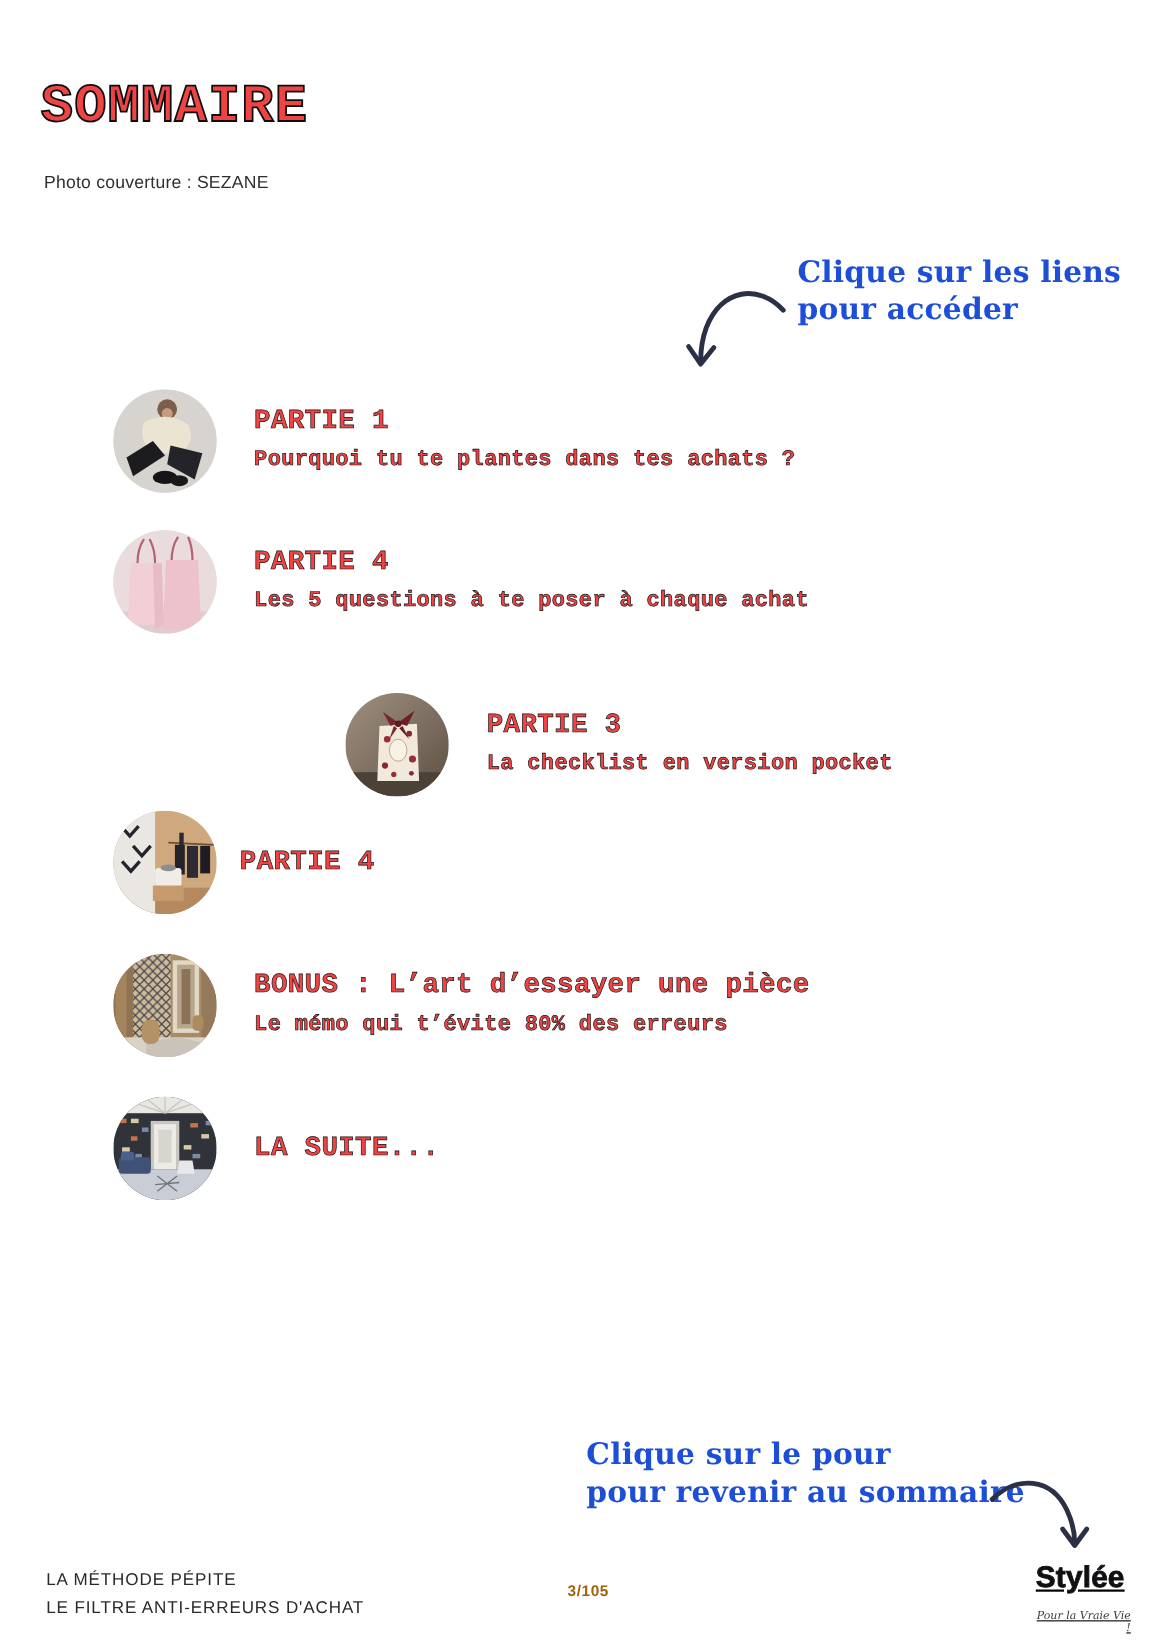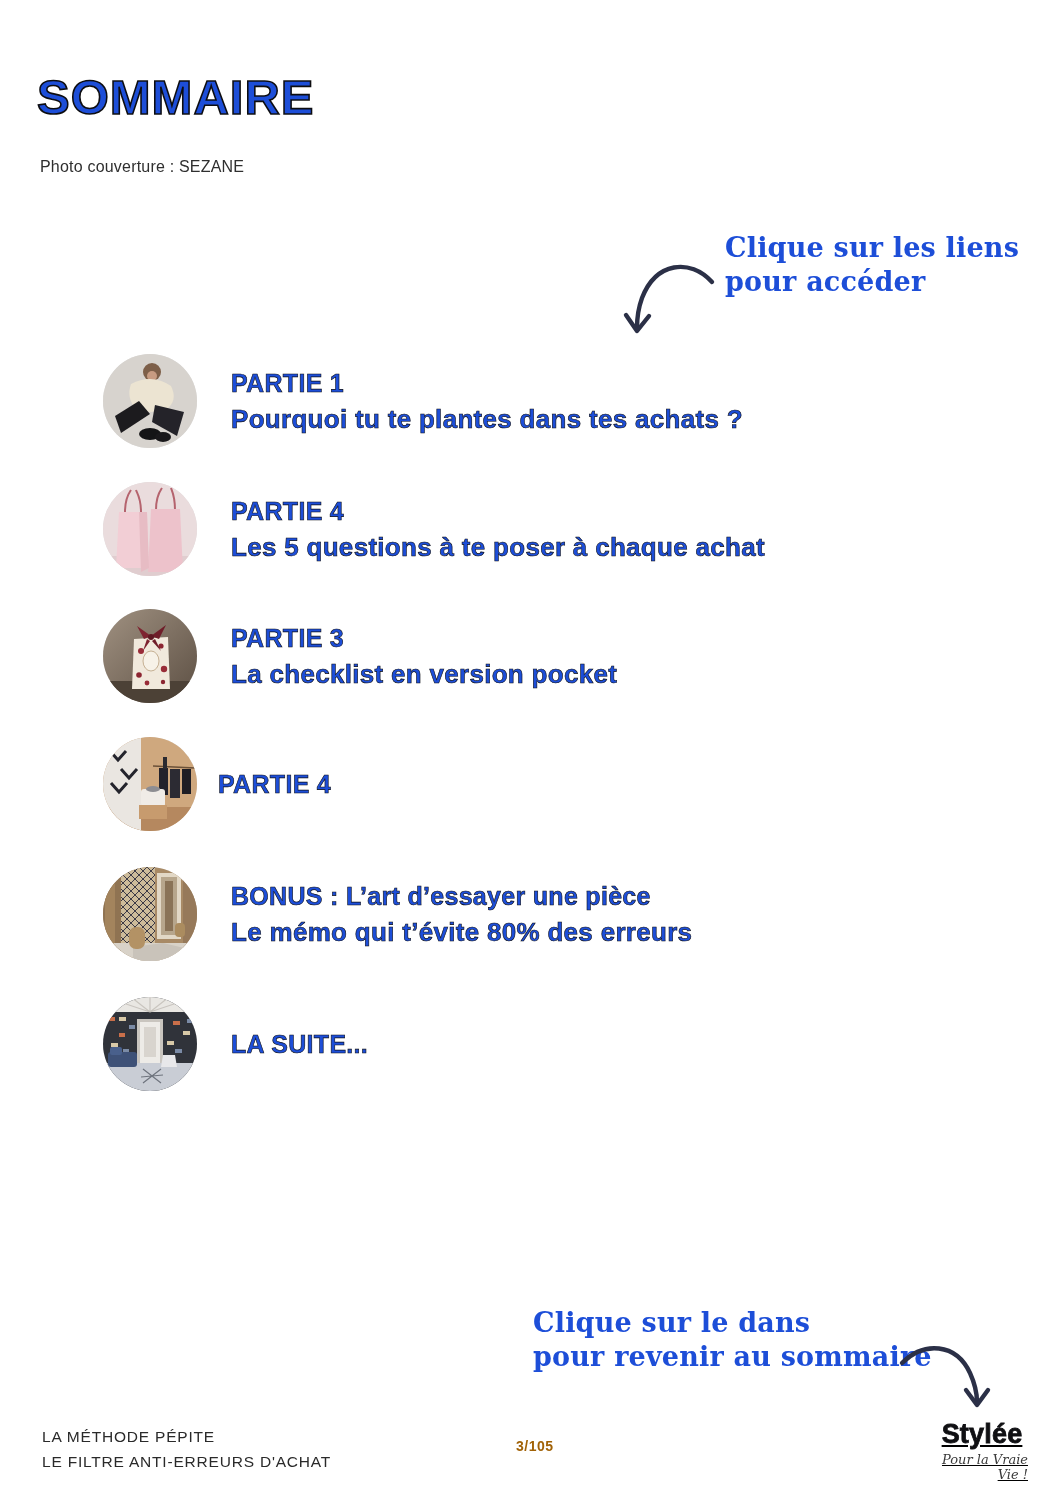--- a/index.html
+++ b/index.html
@@ -7,23 +7,23 @@
     position:relative;
     width:1061px;height:1500px;
     background:#ffffff;
     font-family:"Liberation Sans",sans-serif;
     overflow:hidden;
   }
   .abs{position:absolute;}
 
   
   .fat{
-    font-family:Liberation Sans, sans-serif;
+    font-family:Liberation Mono, monospace;
     font-weight:800;
-    color:#1d4ed8;
+    color:#ef4444;
     -webkit-text-stroke:0.6px #0d0d10;
     letter-spacing:0.3px;
   }
   #page-title{
     left:37px;top:40px;
     font-size:49px;
     -webkit-text-stroke:1.6px #0d0d10;
     letter-spacing:1px;
     line-height:1;
   }
@@ -52,21 +52,21 @@
     cursor:pointer;
   }
   .thumb{
     width:94px;height:94px;border-radius:50%;
     overflow:hidden;flex:0 0 94px;
     background:#ddd;
   }
   .thumb svg{display:block;width:94px;height:94px;}
   .row-text{display:flex;flex-direction:column;}
   .row-label{font-size:25px;line-height:36px;}
-  .row-title{font-size:26px;line-height:36px;}
+  .row-title{font-size:20px;line-height:36px;}
 
   
   #footer-doc-title{
     left:42px;top:1424px;
     font-size:15.5px;line-height:25px;
     color:#2a2a2a;letter-spacing:0.8px;font-weight:400;
   }
   #footer-page-number{
     left:516px;top:1438px;
     font-size:14px;font-weight:700;color:#a16207;letter-spacing:0.5px;
@@ -76,22 +76,22 @@
     text-align:center;cursor:pointer;text-decoration:underline;
   }
   #footer-logo .logo-word{
     font-family:"Liberation Sans",sans-serif;
     font-weight:800;font-size:27px;color:#101013;
     -webkit-text-stroke:0.8px #101013;
     letter-spacing:0.2px;line-height:28px;
   }
   #footer-logo .logo-tagline{
     font-family:"DejaVu Serif","Liberation Serif",serif;
-    font-style:italic;font-size:13px;color:#3a3a3a;
-    text-align:right;margin-top:4px;
+    font-style:italic;font-size:10px;color:#3a3a3a;
+    text-align:right;margin-top:16px;
   }
   .arrow{pointer-events:none;}
 </style>
 </head>
 <body>
 
 <div id="page">
 
   <h1 class="abs fat" id="page-title">SOMMAIRE</h1>
 
@@ -138,21 +138,21 @@
         <path d="M48,27 L77,27 L80,90 L45,90 Z" fill="#edc2cb"></path>
         <path d="M44,30 L46,86 L38,90 L36,30 Z" fill="#e7bcc4"></path>
       </svg>
     </div>
     <div class="row-text">
       <div class="fat row-label">PARTIE 4</div>
       <div class="fat row-title">Les 5 questions à te poser à chaque achat</div>
     </div>
   </div>
 
-  <div class="abs toc-row" style="top:608px;">
+  <div class="abs toc-row" style="top:629px;justify-content:center;">
     <div class="thumb">
       <svg viewBox="0 0 94 94">
         <defs>
           <linearGradient id="g3" x1="0" y1="0" x2="1" y2="1">
             <stop offset="0" stop-color="#a09181"></stop>
             <stop offset="1" stop-color="#5c4f43"></stop>
           </linearGradient>
         </defs>
         <rect width="94" height="94" fill="url(#g3)"></rect>
         <rect y="72" width="94" height="22" fill="#4c4136"></rect>
@@ -262,21 +262,21 @@
         <path d="M60,58 L72,58 L74,70 L58,70 Z" fill="#e8e8ea"></path>
         <path d="M40,72 L58,86 M58,72 L40,86 M38,80 L60,78" stroke="#6f747e" stroke-width="1.2" fill="none"></path>
       </svg>
     </div>
     <div class="row-text">
       <div class="fat row-label">LA SUITE...</div>
     </div>
   </div>
 
   <div class="abs serif-hint" id="hint-bottom">
-    <div>Clique sur le dans</div>
+    <div>Clique sur le pour</div>
     <div>pour revenir au sommaire</div>
   </div>
   <svg class="abs arrow" style="left:896px;top:1335px;" width="100" height="84" viewBox="0 0 100 84">
     <path d="M6,28 C28,6 60,8 74,38 C79,49 81,58 81,67" fill="none" stroke="#2b3047" stroke-width="4.4" stroke-linecap="round"></path>
     <path d="M70,55 L81,70 M92,55 L81,70" fill="none" stroke="#2b3047" stroke-width="4.4" stroke-linecap="round"></path>
   </svg>
 
   <div class="abs" id="footer-doc-title">
     <div>LA MÉTHODE PÉPITE</div>
     <div>LE FILTRE ANTI-ERREURS D'ACHAT</div>

